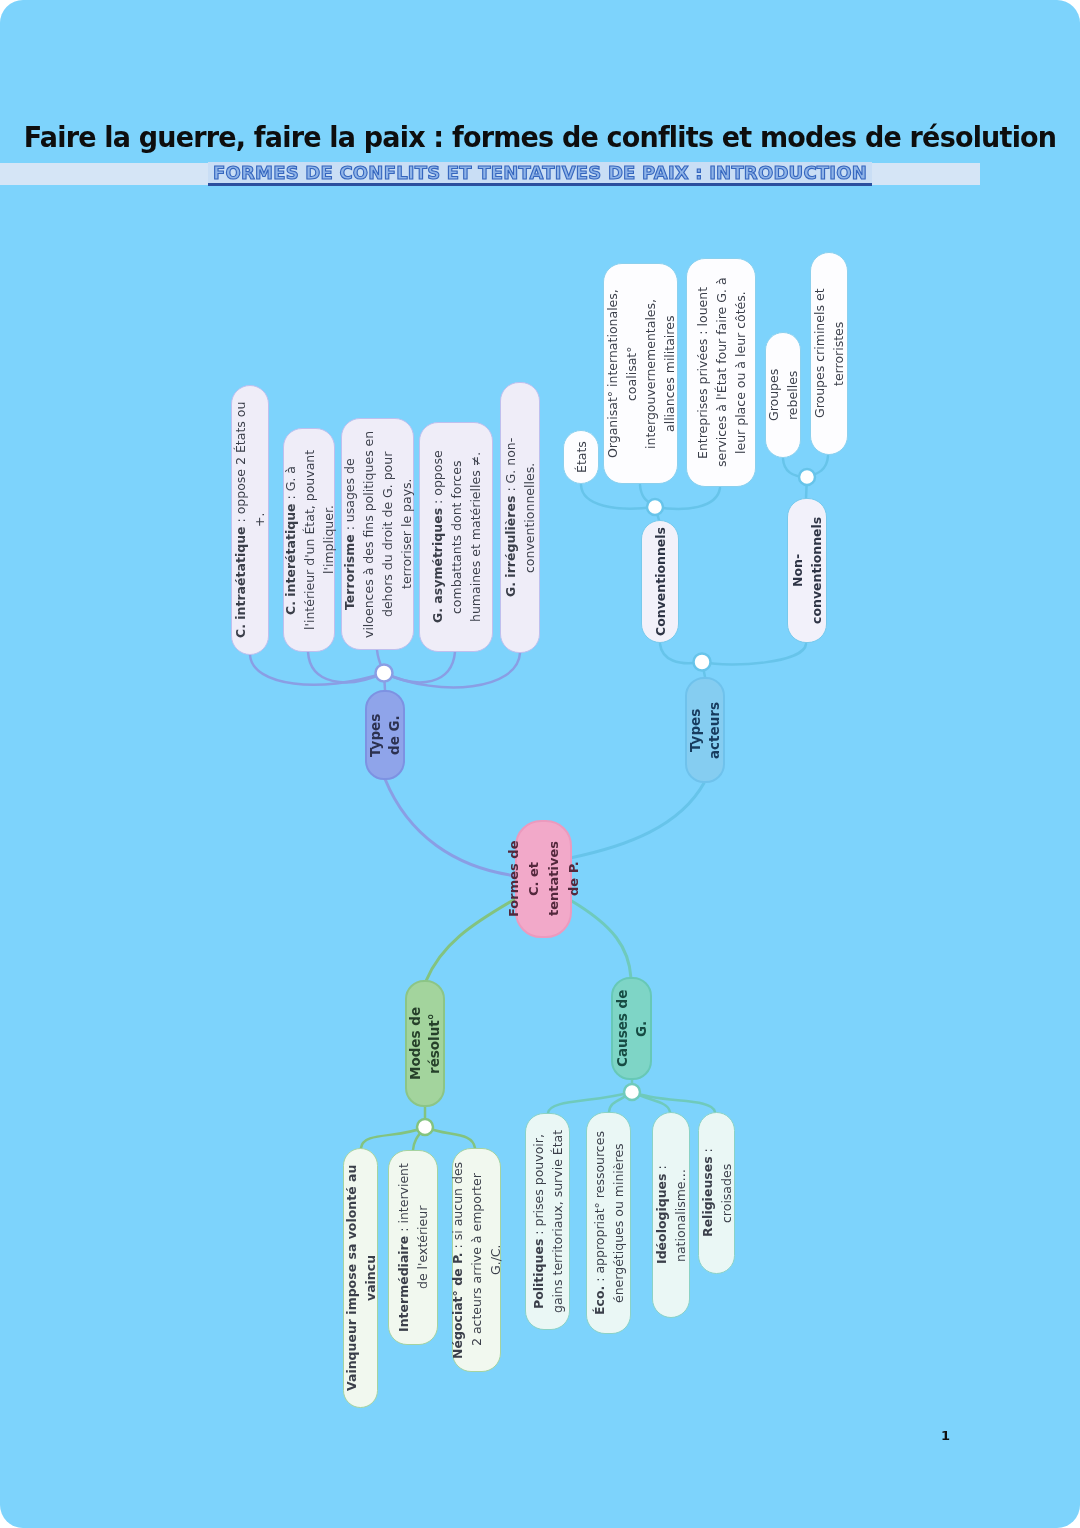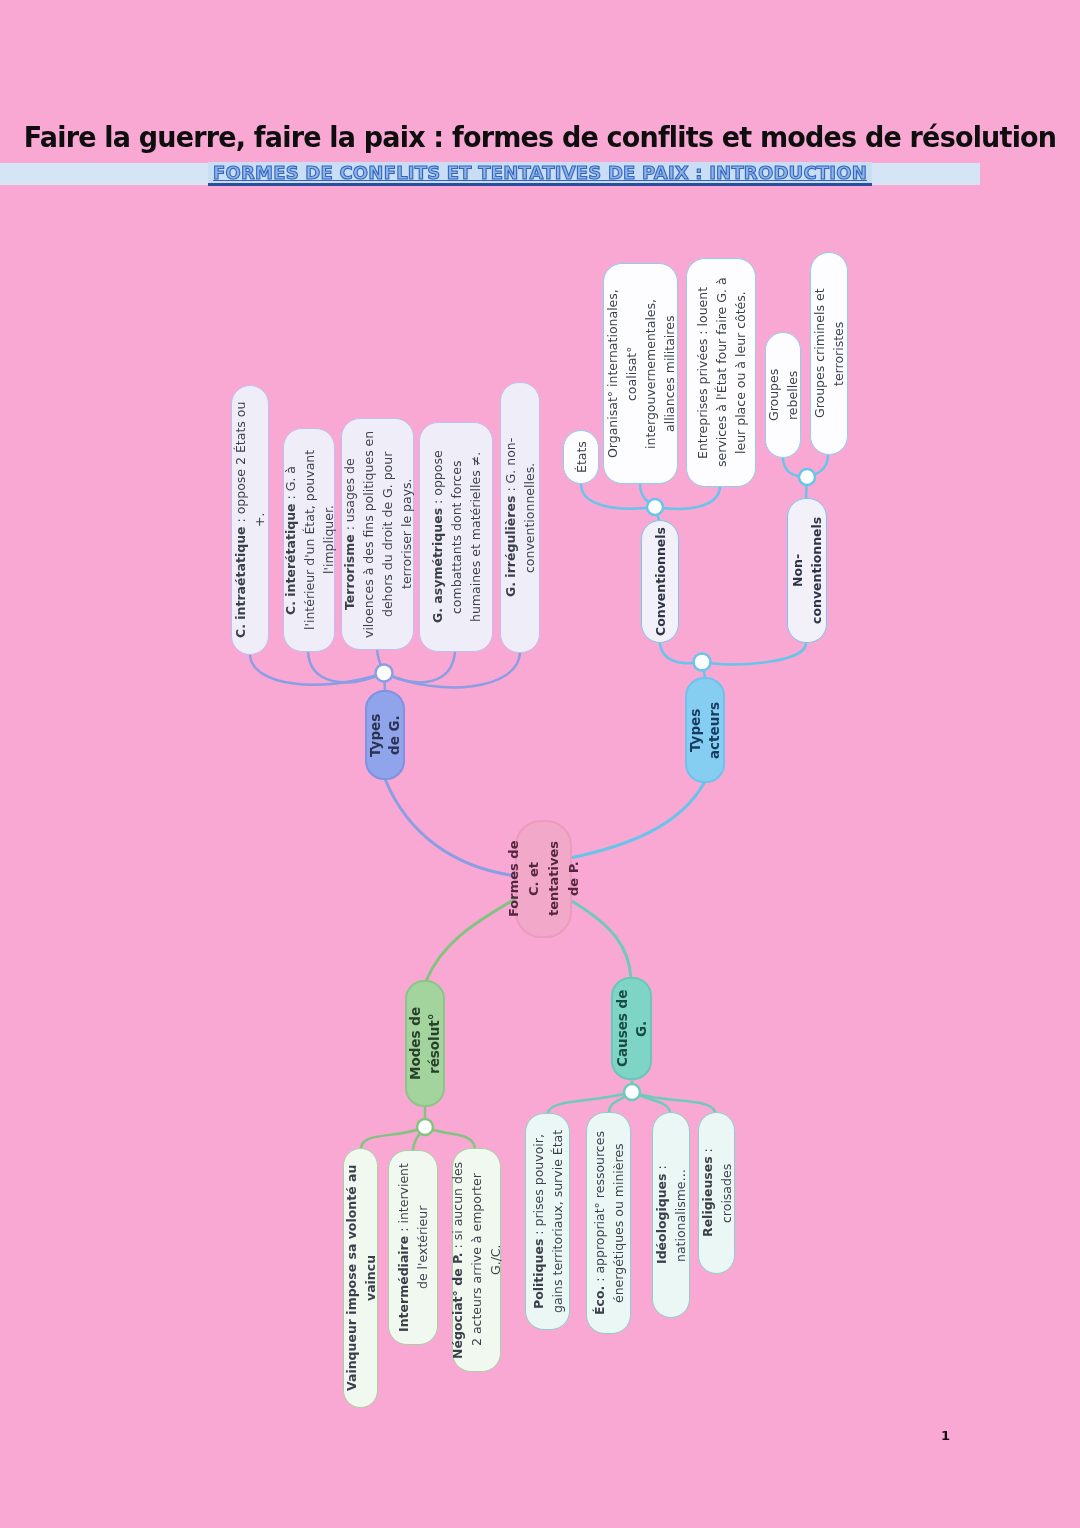--- a/index.html
+++ b/index.html
@@ -1,26 +1,26 @@
 <!DOCTYPE html>
 <html><head>
 <meta charset="utf-8">
 <style>
   html,body{margin:0;padding:0;background:#ffffff;}
-  .page{position:relative;width:1080px;height:1528px;background:#f9a8d4;overflow:hidden;
-        font-family:"DejaVu Sans",sans-serif;}
+  .page{position:relative;width:1080px;height:1528px;background:#7dd3fc;overflow:hidden;
+        font-family:"DejaVu Sans",sans-serif;border-radius:23px;}
 
   .title{position:absolute;top:122px;left:0;width:1080px;text-align:center;
          font:bold 27px/32px "DejaVu Sans",sans-serif;letter-spacing:-0.8px;color:#0e0e0e;
          transform:scaleY(1.05);}
   .band{position:absolute;top:163px;left:0;width:980px;height:22px;background:#D5E5F6;}
   .subtitle{position:absolute;top:161px;left:0;width:1080px;text-align:center;
             font:800 18px/24px "DejaVu Sans",sans-serif;letter-spacing:0.2px;
             color:#8FB4E8;-webkit-text-stroke:1.1px #3465BE;}
-  .subtitle span{border-bottom:3px solid #2B4F9E;padding:0 5px 0 5px;background:#C9DEF5;text-decoration:underline;}
+  .subtitle span{border-bottom:3px solid #2B4F9E;padding:0 5px 0 5px;background:#C9DEF5;}
   .question{position:absolute;top:189px;left:130px;width:845px;
             font:bold 20px/27px "Liberation Serif",serif;color:#B01B20;}
   .pagenum{position:absolute;top:1428px;left:941px;font:bold 13px "DejaVu Sans",sans-serif;color:#101010;}
 
   .edges{position:absolute;top:0;left:0;pointer-events:none;}
   .edges path{fill:none;stroke-linecap:round;}
   .edges circle{fill:#ffffff;}
 
   .pill{position:absolute;box-sizing:border-box;
         writing-mode:vertical-rl;transform:rotate(180deg);

